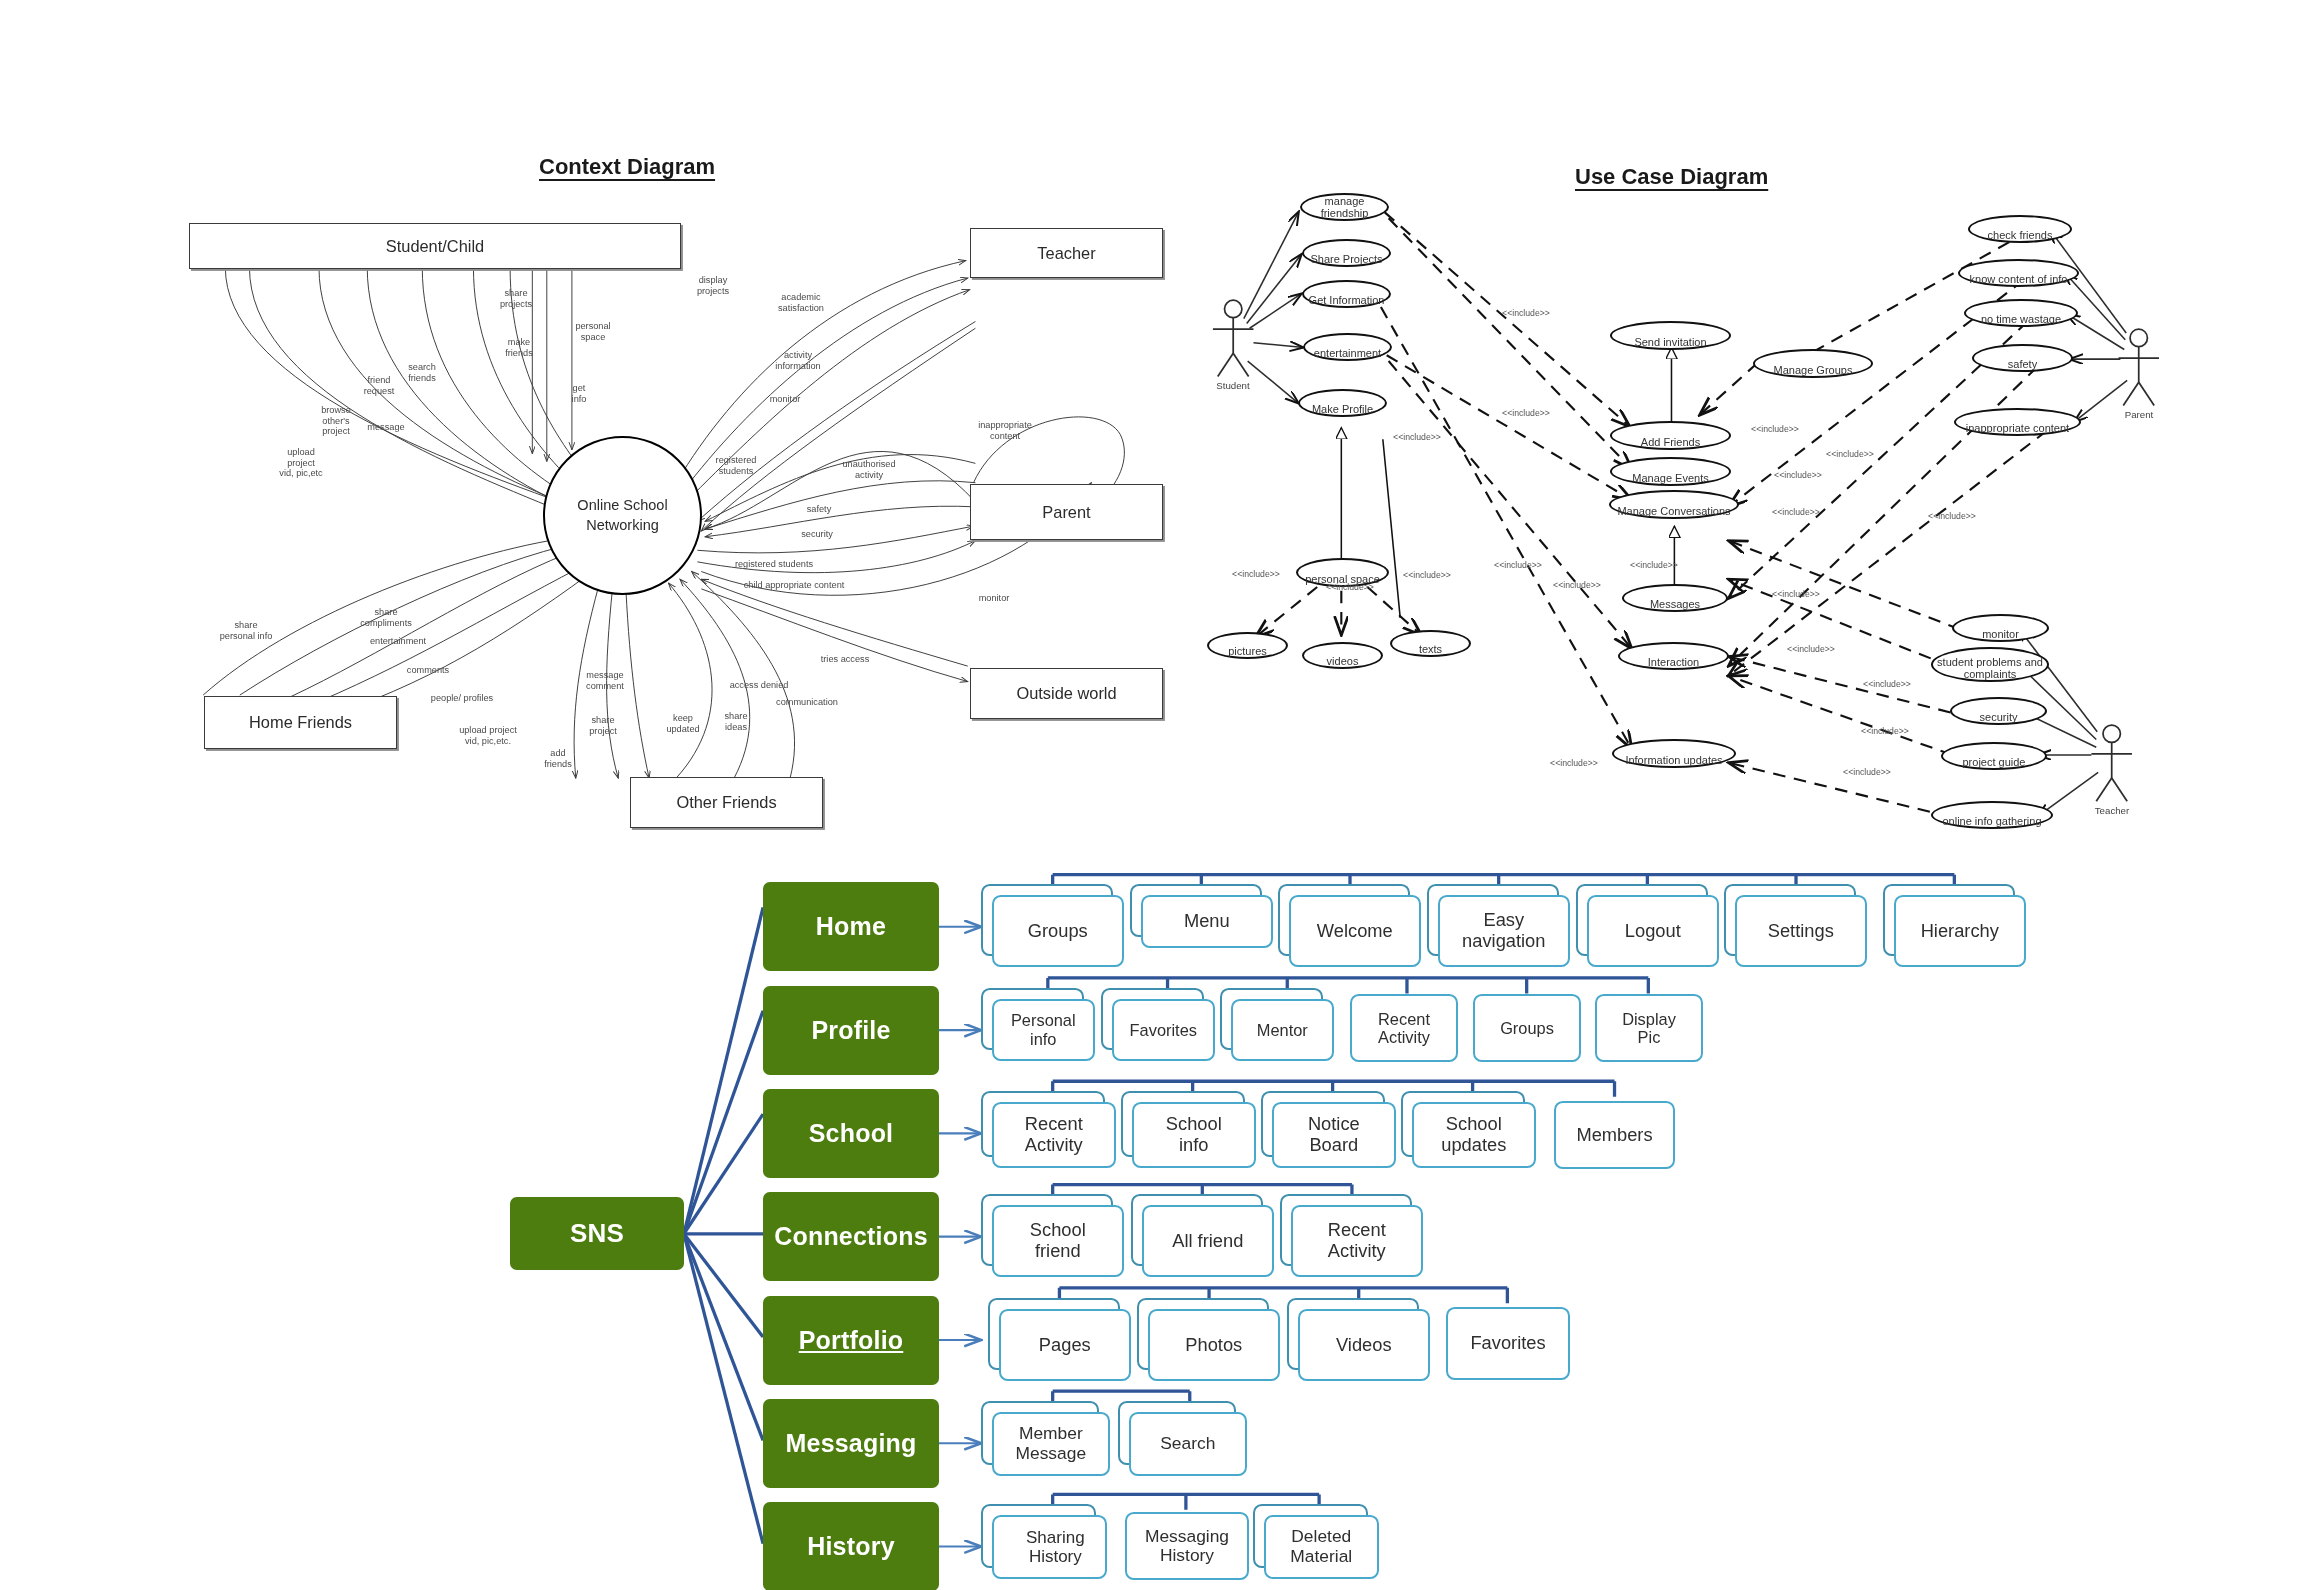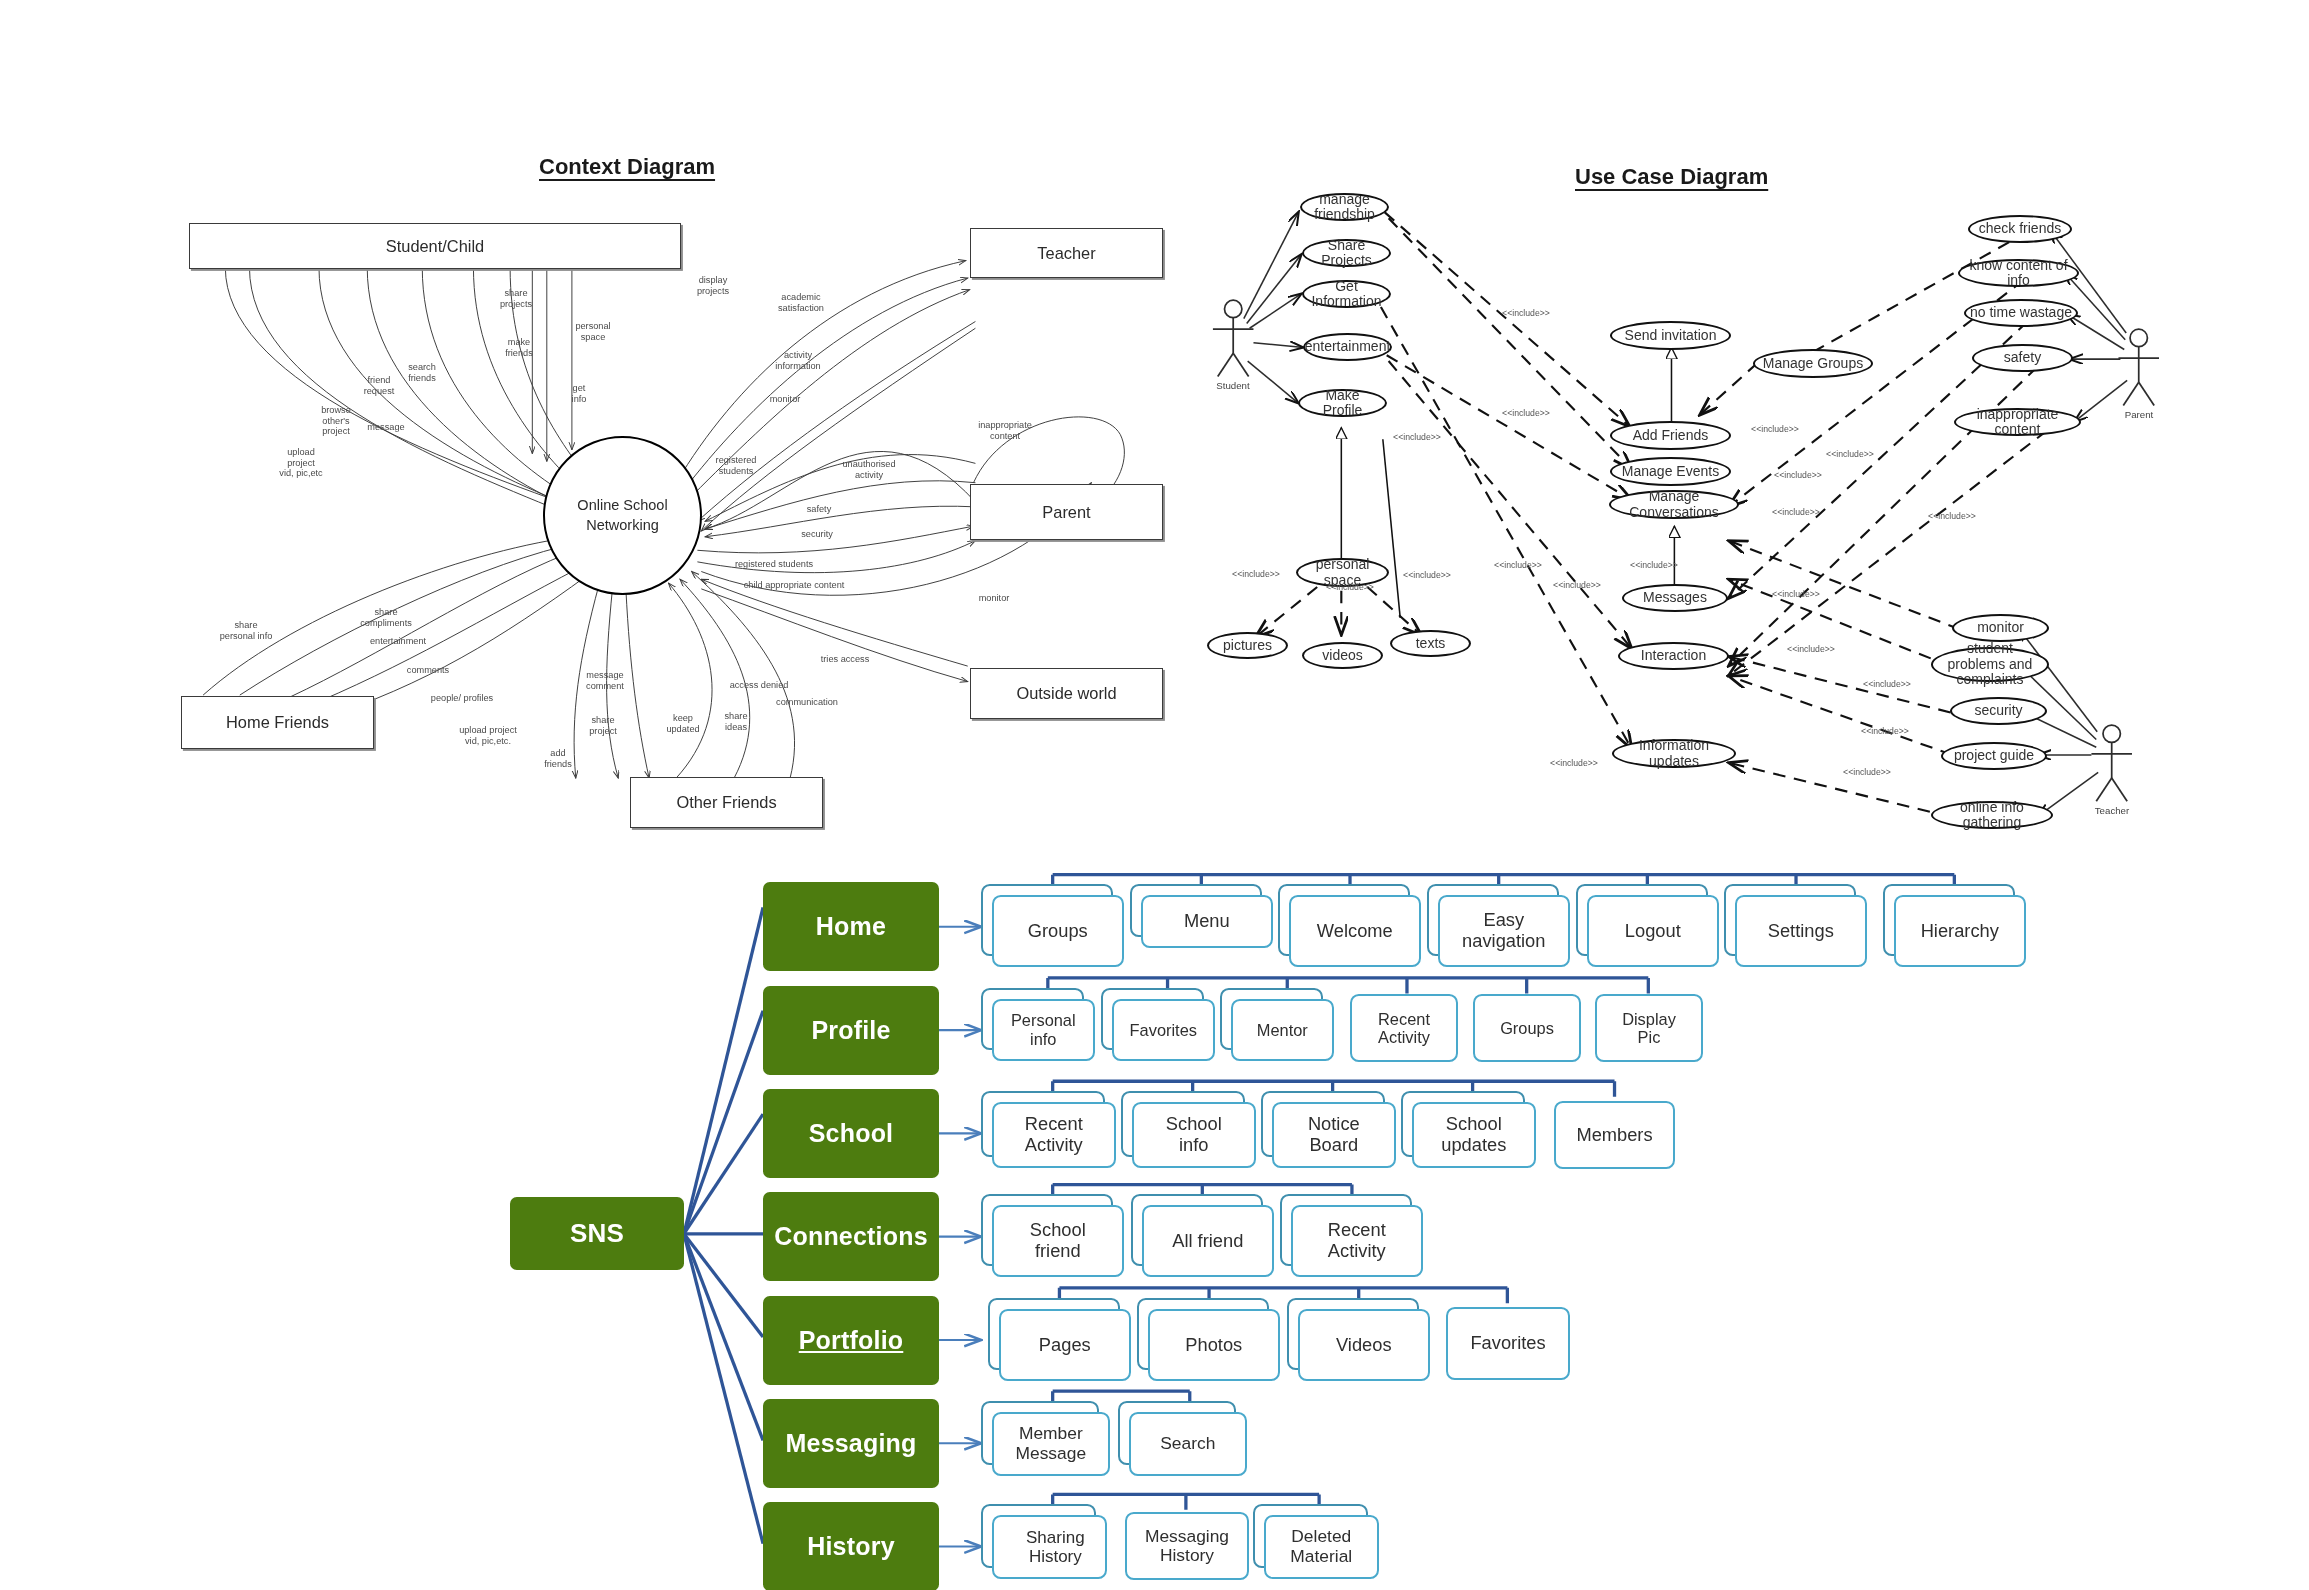--- a/index.html
+++ b/index.html
@@ -30,22 +30,22 @@
   }
   .flow-label{
     position:absolute;font-size:9.2px;color:#4a4a4a;line-height:1.15;
     text-align:center;white-space:pre-line;transform:translate(-50%,-50%);
     font-family:"Liberation Sans",sans-serif;pointer-events:none;
   }
 
   
   .uc-ellipse{
     position:absolute;border:2.1px solid #111;border-radius:50%;background:#fff;
-    display:flex;align-items:center;justify-content:center;text-align:center;
-    font-size:14px;color:#333;line-height:1.1;box-sizing:border-box;padding:0 3.9px;
+    display:flex;align-items:flex-end;justify-content:center;text-align:center;
+    font-size:11px;color:#333;line-height:1.1;box-sizing:border-box;padding:0 3.9px;
   }
   .actor-label{
     position:absolute;font-size:9.7px;color:#444;text-align:center;
     transform:translateX(-50%);white-space:nowrap;
   }
   .inc-label{
     position:absolute;font-size:8.7px;color:#555;white-space:nowrap;
     transform:translate(-50%,-50%);
   }
 
@@ -299,21 +299,21 @@
   </div>
   <div class="ext-box" style="left:970px;top:228px;width:193px;height:50px;">
     <span>Teacher</span>
   </div>
   <div class="ext-box" style="left:970px;top:484px;width:193px;height:56px;">
     <span>Parent</span>
   </div>
   <div class="ext-box" style="left:970px;top:668px;width:193px;height:51px;">
     <span>Outside world</span>
   </div>
-  <div class="ext-box" style="left:181px;top:696px;width:193px;height:53px;">
+  <div class="ext-box" style="left:204px;top:696px;width:193px;height:53px;">
     <span>Home Friends</span>
   </div>
   <div class="ext-box" style="left:630px;top:777px;width:193px;height:51px;">
     <span>Other Friends</span>
   </div>
 
   <div class="ctx-circle" style="left:543px;top:436px;width:159px;height:159px;">
     <span style="white-space:pre-line;">Online School
 Networking</span>
   </div>

